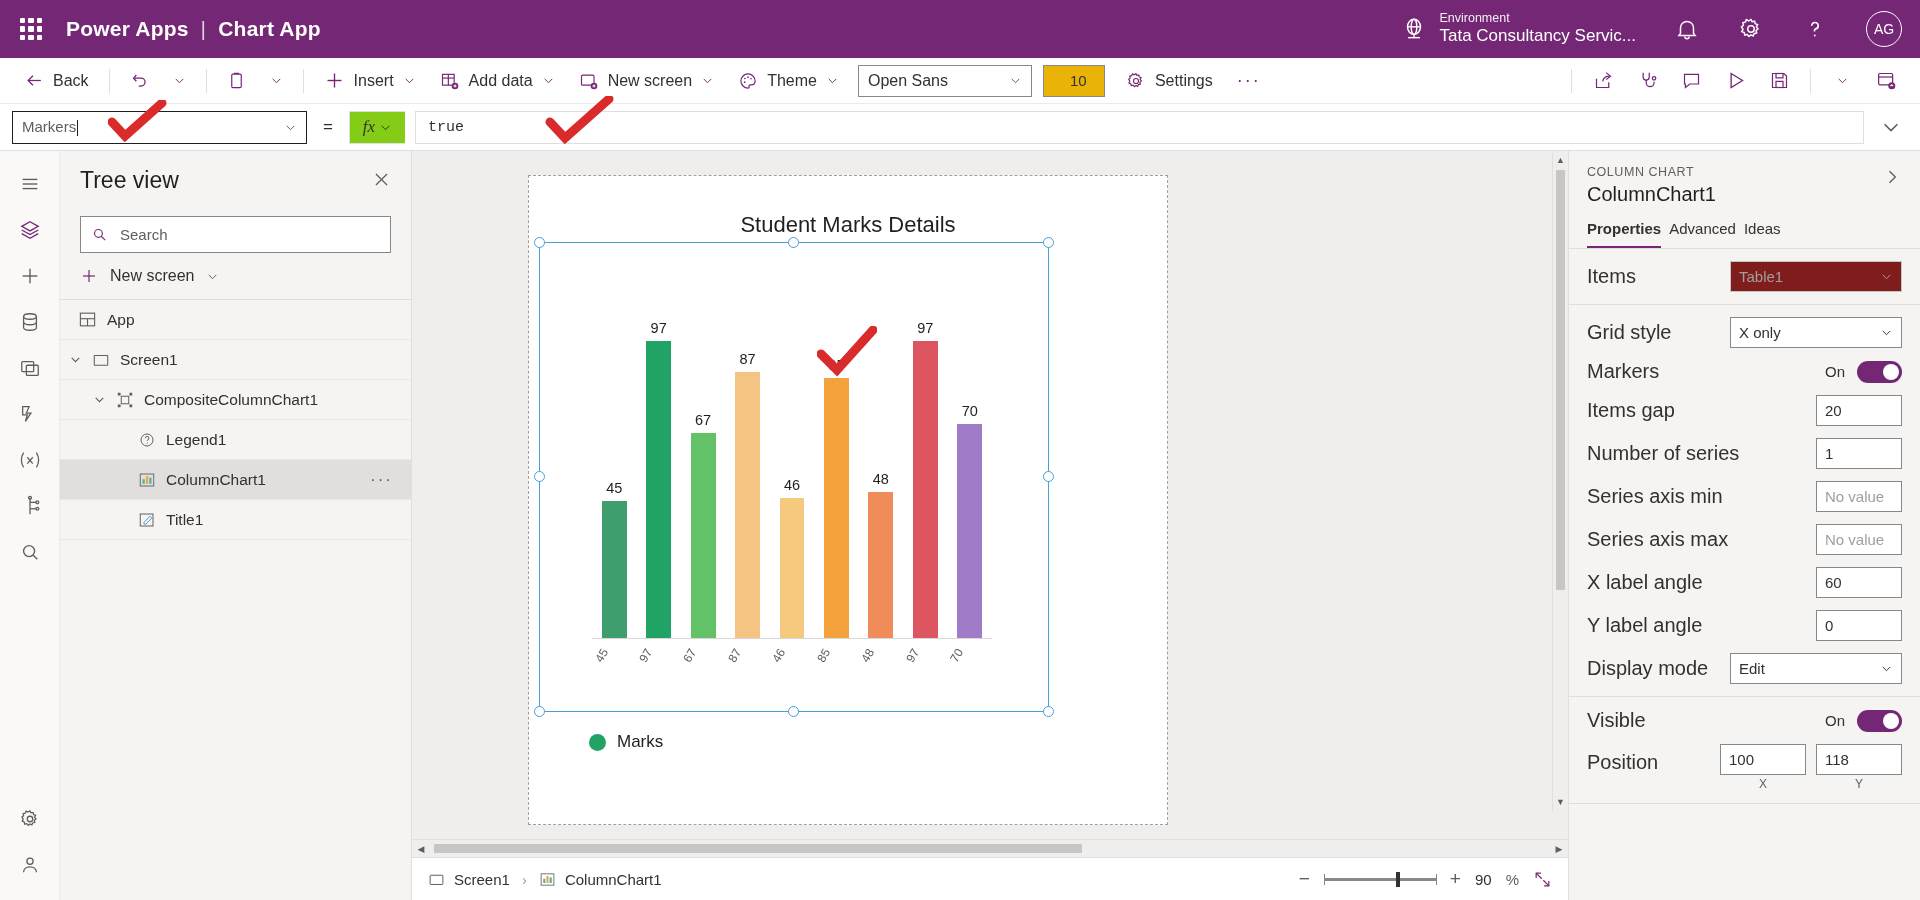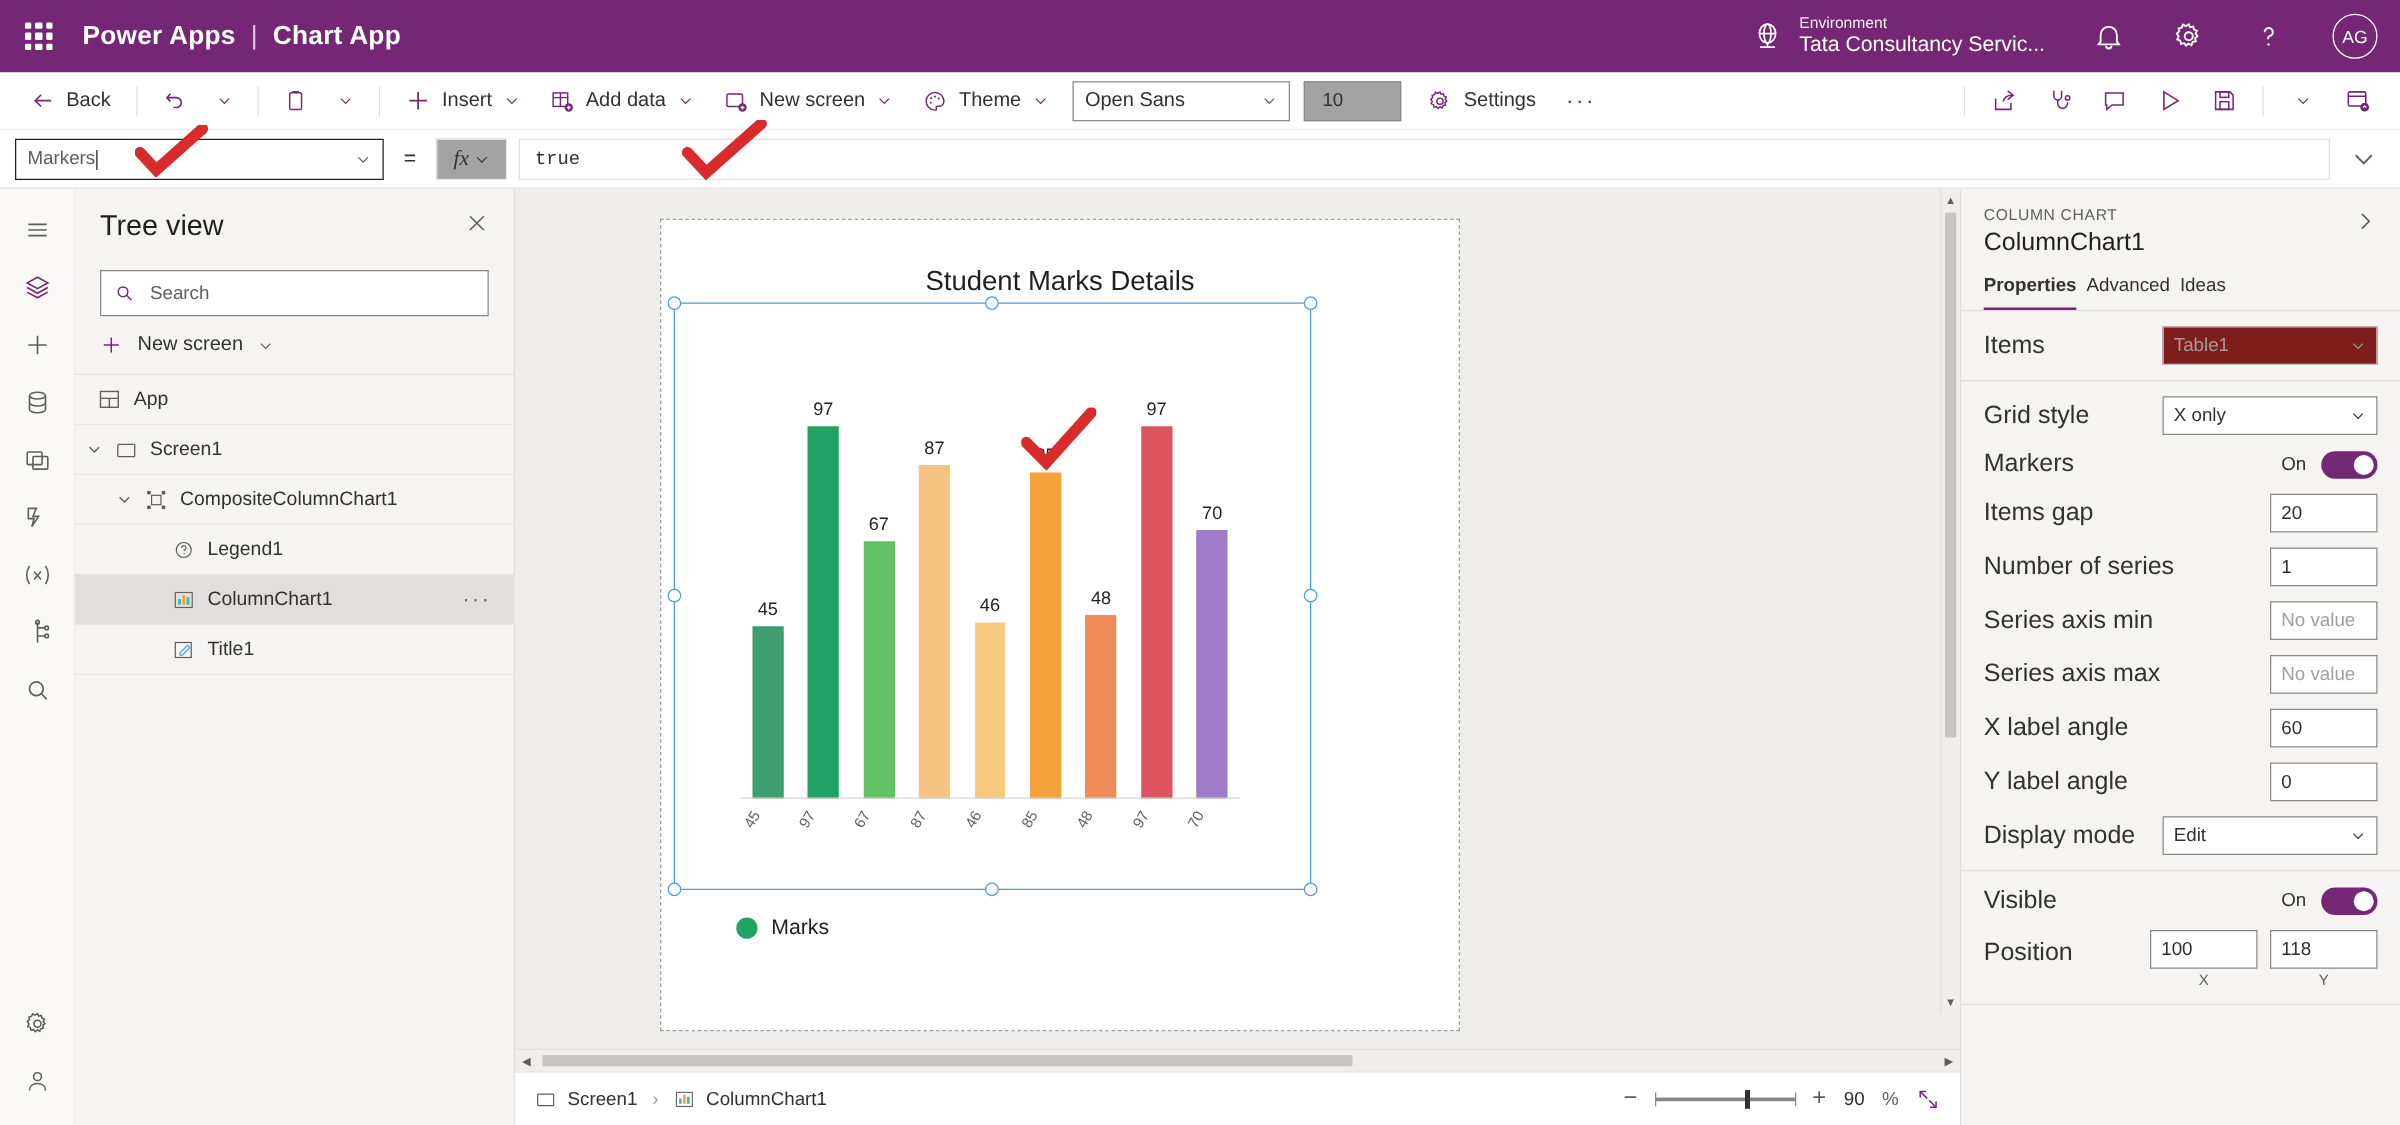--- a/index.html
+++ b/index.html
@@ -51,22 +51,22 @@
   }
   .cmd svg { flex:none; }
   .chev { width:13px; height:13px; }
   .vsep { width:1px; height:24px; background:#e1dfdd; margin:0 7px; }
   .fontsel {
     width:174px; height:32px; border:1px solid #8a8886; background:#fff;
     display:flex; align-items:center; justify-content:space-between;
     padding:0 9px; font-size:16px; cursor:pointer; margin-left:6px;
   }
   .fontsize {
-    width:78px; height:32px; border:1px solid #8a8886; background:#a3a3a3;
-    display:flex; align-items:center; padding:0 14px; font-size:15px;
+    width:62px; height:32px; border:1px solid #8a8886; background:#eab308;
+    display:flex; align-items:center; padding:0 26px; font-size:15px;
     cursor:text; margin-left:9px;
   }
   .cmdright { margin-left:auto; display:flex; align-items:center; gap:4px; }
   .iconbtn {
     width:40px; height:36px; display:flex; align-items:center;
     justify-content:center; cursor:pointer; border-radius:2px;
   }
 
   
   .formulabar {
@@ -79,21 +79,21 @@
     display:flex; align-items:center; justify-content:space-between;
     padding:0 9px; font-size:15px; color:#605e5c;
   }
   .propsel .val { color:#605e5c; position:relative; }
   .caret {
     display:inline-block; width:1px; height:16px; background:#201f1e;
     vertical-align:middle; margin-left:1px;
   }
   .eq { font-size:17px; color:#323130; padding:0 6px; }
   .fxbtn {
-    width:56px; height:33px; background:#a3a3a3; border:1px solid #e1dfdd;
+    width:56px; height:33px; background:#84cc16; border:1px solid #e1dfdd;
     border-right:none; display:flex; align-items:center; justify-content:center;
     gap:4px; cursor:pointer; font-style:italic; font-size:17px;
     font-family:"Liberation Serif", serif;
   }
   .fxinput {
     flex:1; height:33px; border:1px solid #e1dfdd; background:#fff;
     display:flex; align-items:center; padding:0 12px;
     font-family:"Liberation Mono", monospace; font-size:15px; color:#323130;
   }
   .fbchev { width:34px; height:33px; display:flex; align-items:center;

